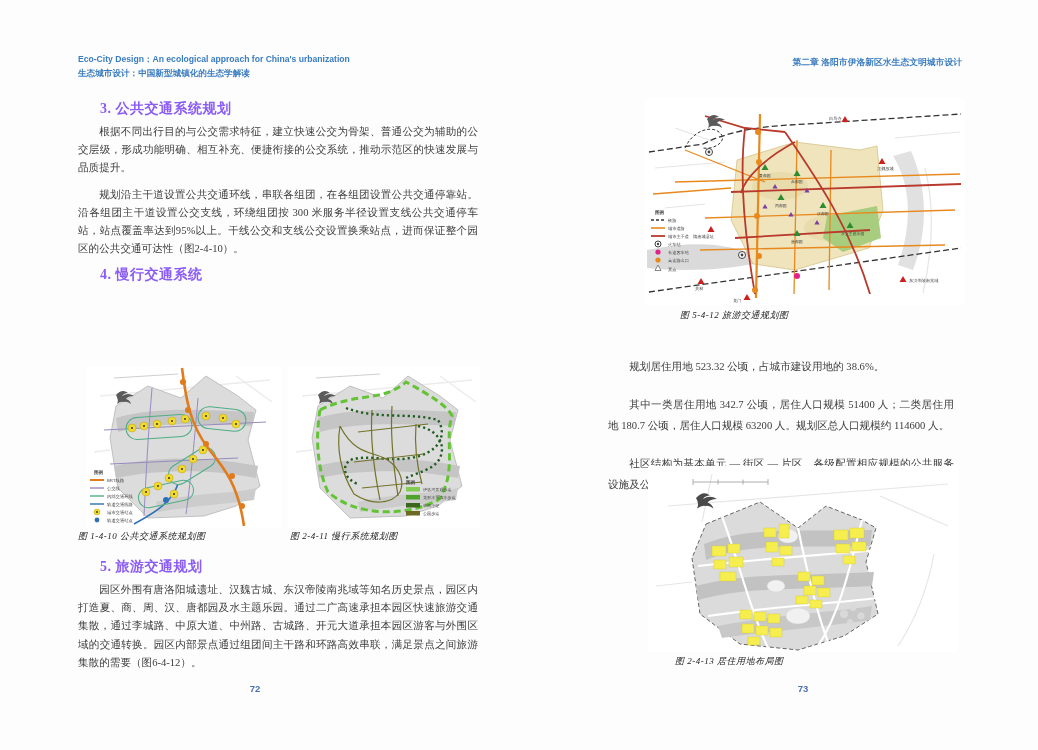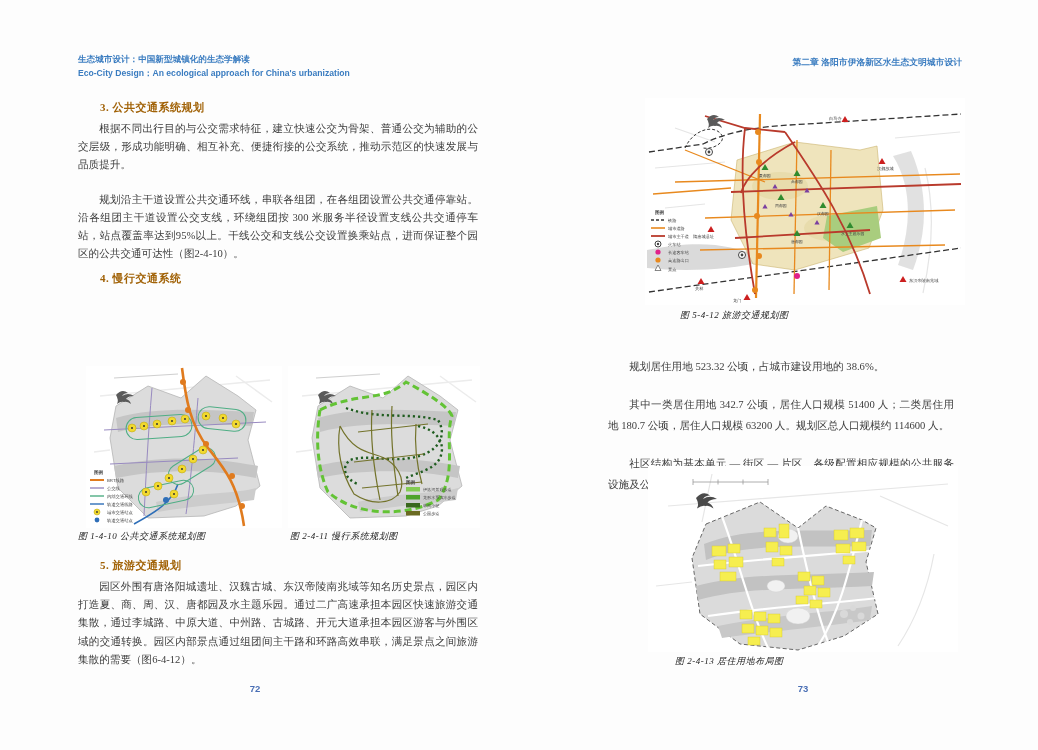--- a/index.html
+++ b/index.html
@@ -9,39 +9,39 @@
     font-family:"Liberation Serif","DejaVu Serif",serif;
     color:#3a3a3a;overflow:hidden;
   }
   .abs{position:absolute;}
   
   .hdr{font-family:"Liberation Sans","DejaVu Sans",sans-serif;color:#3a7cc0;font-weight:bold;}
   .hdr-left{left:78px;top:53px;font-size:8.6px;line-height:13.5px;}
   .hdr-right{right:76px;top:57px;font-size:8.8px;text-align:right;margin-left:11px;}
   
   .col{width:400px;}
-  .sec-h{font-size:11px;font-weight:bold;color:#a16207;margin:0 0 5px;text-indent:22px;letter-spacing:.5px;}
+  .sec-h{font-size:14px;font-weight:bold;color:#8b5cf6;margin:0 0 5px;text-indent:22px;letter-spacing:.5px;}
   .para{font-size:10.6px;line-height:18.2px;text-align:justify;text-indent:2em;margin:0;color:#3c3c3c;}
-  .para+.para{margin-top:16px;}
+  .para+.para{margin-top:8px;}
   .sec-gap{height:8px;}
   .h-six{font-size:13.6px;font-weight:bold;color:#111;margin:0 0 9px;letter-spacing:.5px;}
   .para-r{font-size:10.6px;line-height:21.5px;text-align:justify;text-indent:2em;margin:16px;color:#3c3c3c;}
   .cap{font-size:9px;color:#222;font-style:italic;letter-spacing:.5px;white-space:nowrap;}
   .pgnum{font-family:"Liberation Sans","DejaVu Sans",sans-serif;font-size:9.5px;color:#4a6fb5;font-weight:bold;}
   
   .mapbox{background:#fff;}
   svg text{font-family:"Liberation Sans","DejaVu Sans",sans-serif;fill:#444;}
   .lg-title{font-weight:bold;}
 </style>
 </head>
 <body>
 
 <div class="abs hdr hdr-left">
+  <div>Eco-City Design：An ecological approach for China's urbanization</div>
   <div>生态城市设计：中国新型城镇化的生态学解读</div>
-  <div>Eco-City Design：An ecological approach for China's urbanization</div>
 </div>
 
 <div class="abs col" style="left:78px;top:100px;">
   <div class="sec-h">3.  公共交通系统规划</div>
   <p class="para">根据不同出行目的与公交需求特征，建立快速公交为骨架、普通公交为辅助的公交层级，形成功能明确、相互补充、便捷衔接的公交系统，推动示范区的快速发展与品质提升。</p>
   <p class="para">规划沿主干道设置公共交通环线，串联各组团，在各组团设置公共交通停靠站。沿各组团主干道设置公交支线，环绕组团按 300 米服务半径设置支线公共交通停车站，站点覆盖率达到95%以上。干线公交和支线公交设置换乘站点，进而保证整个园区的公共交通可达性（图2-4-10）。</p>
   <div class="sec-gap"></div>
   <div class="sec-h">4.  慢行交通系统</div>
 </div>
 

